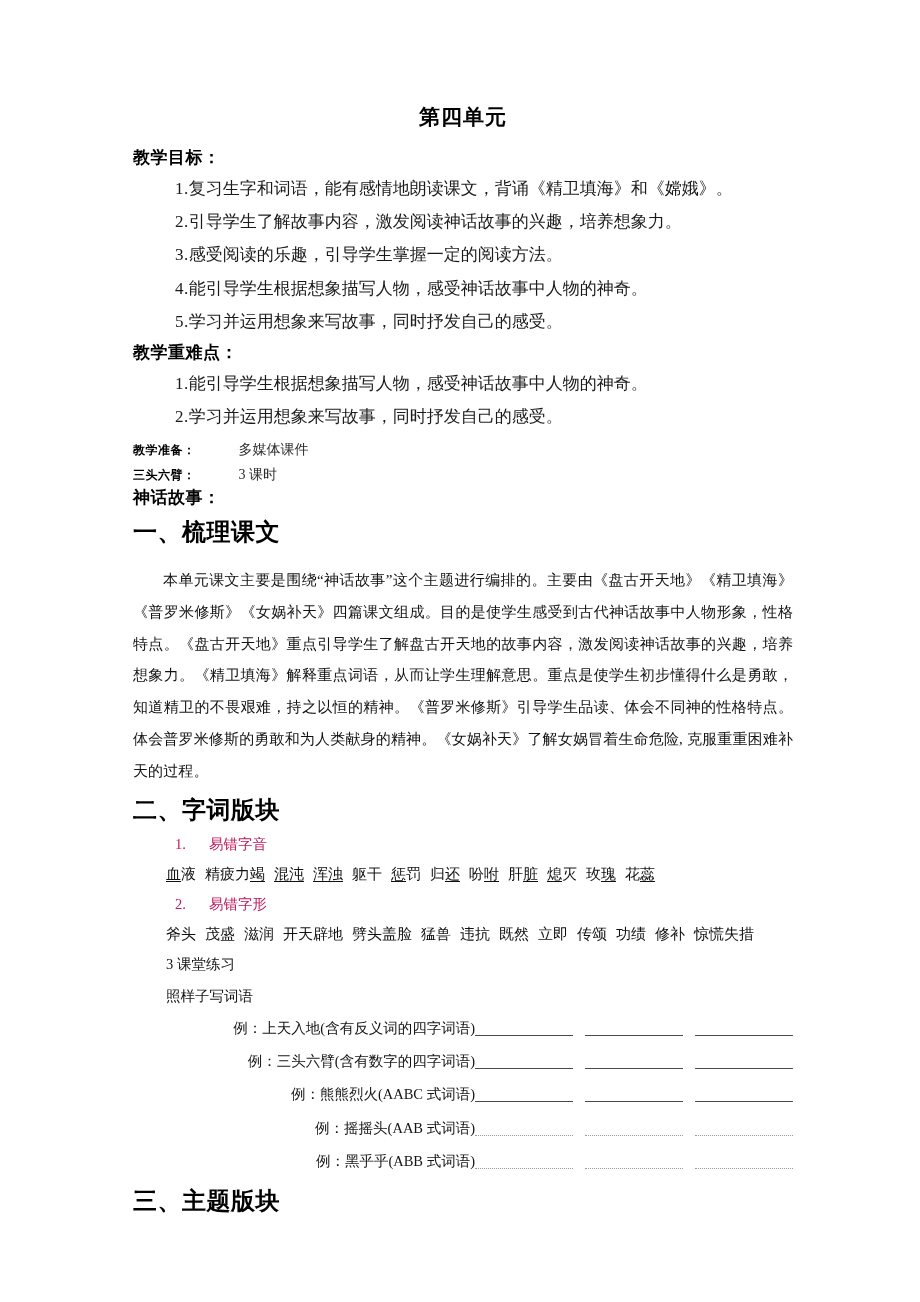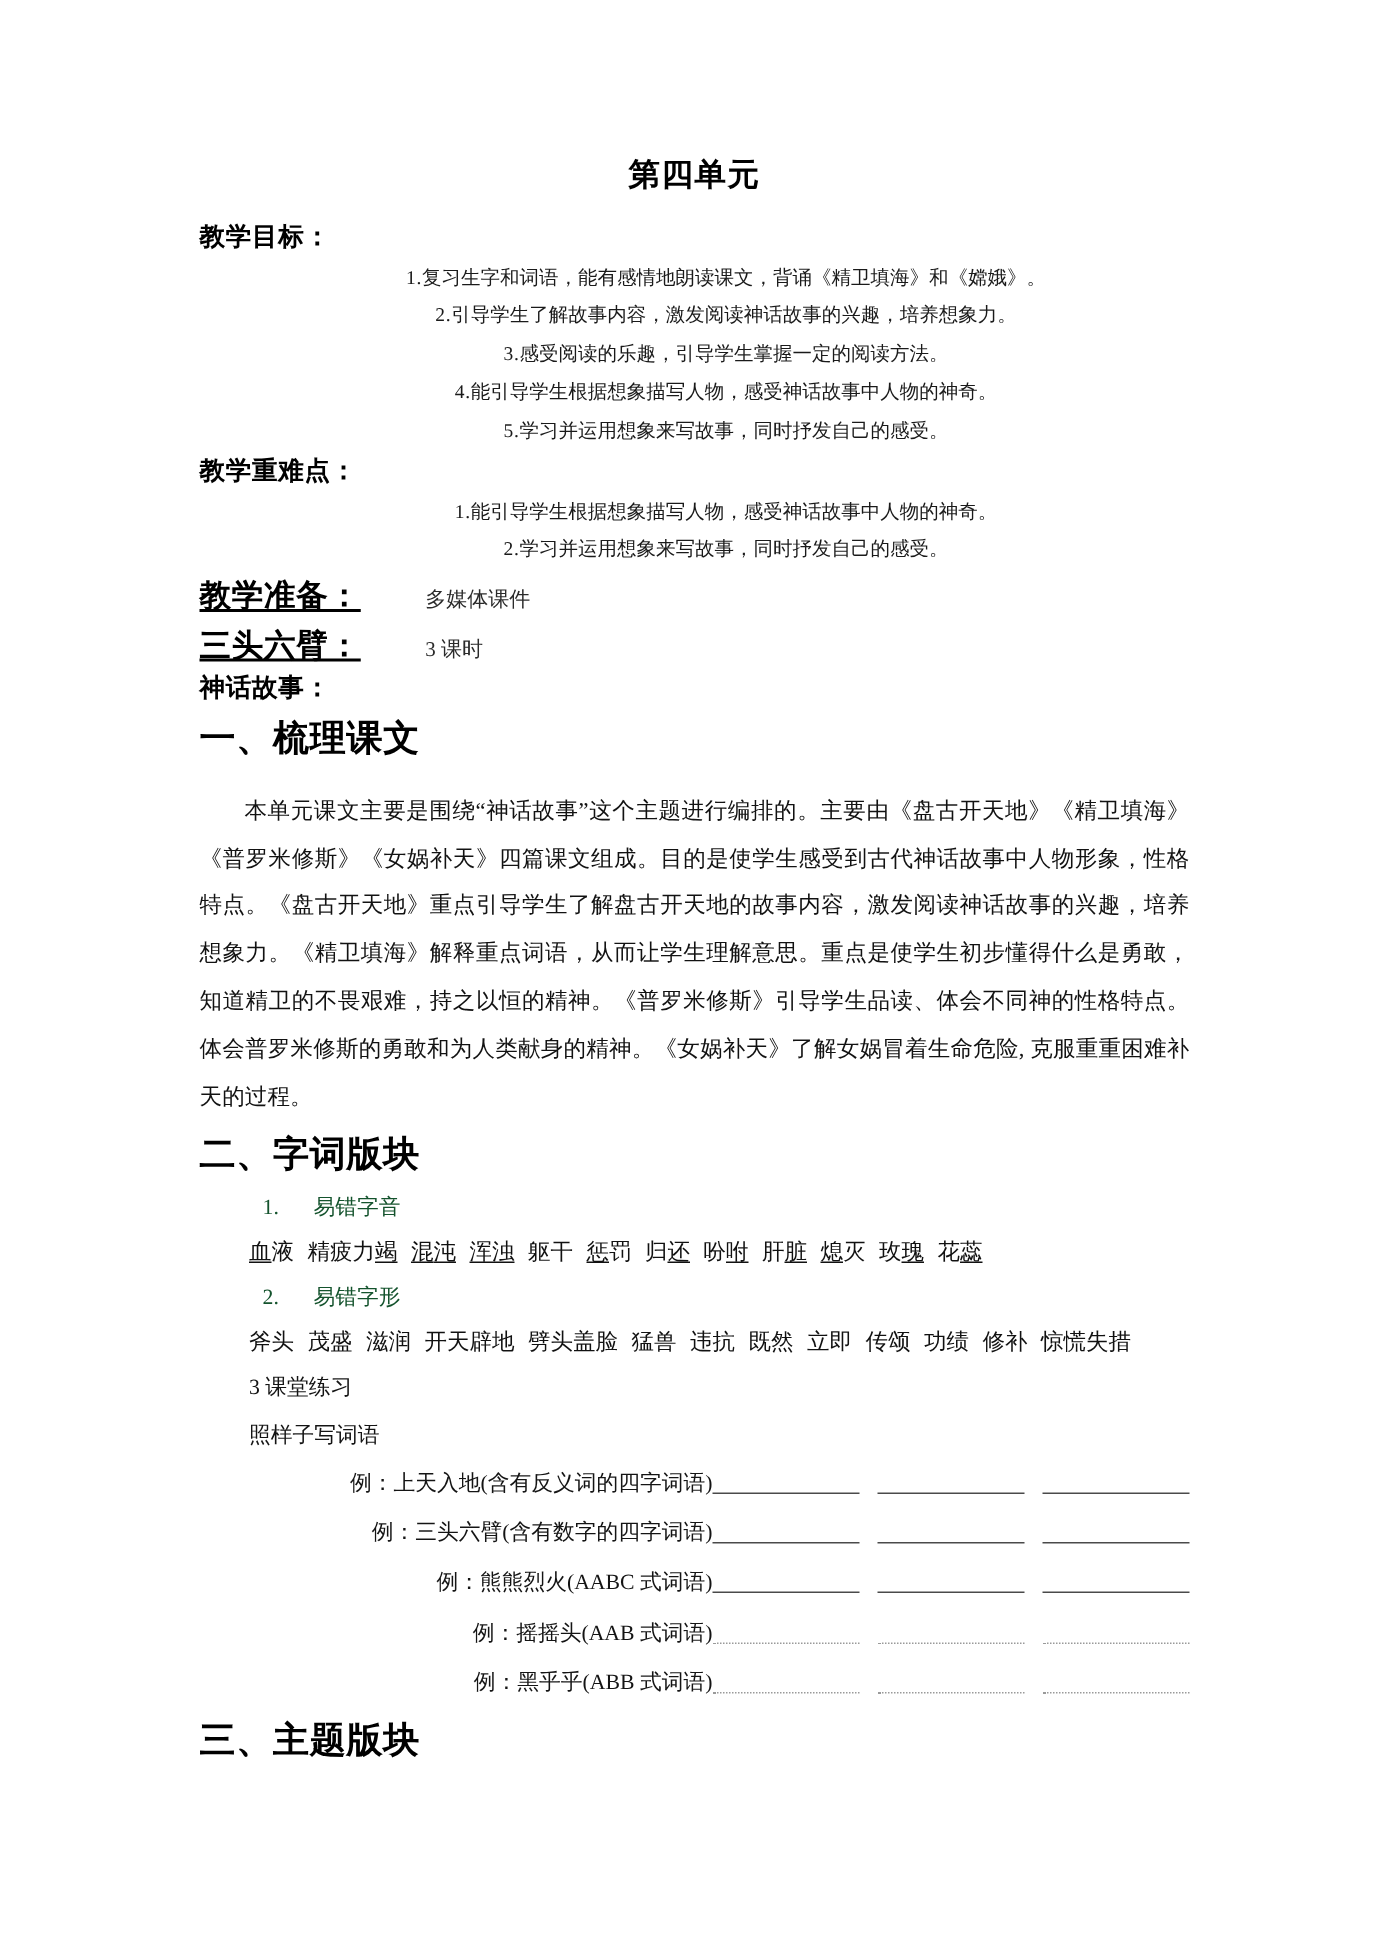--- a/index.html
+++ b/index.html
@@ -50,23 +50,22 @@
     letter-spacing: 0.5px;
   }
   .sec-head.numbered {
     font-size: 24px;
     margin-top: 6px;
     margin-bottom: 4px;
   }
   .inline-head {
     font-family: "Liberation Sans", "DejaVu Sans", sans-serif;
     font-weight: bold;
-    font-size: 21px;
+    font-size: 12px;
     letter-spacing: 0.5px;
-    text-decoration: underline;
   }
   .inline-val {
     font-family: "Liberation Serif", "DejaVu Serif", serif;
     font-weight: normal;
     font-size: 14px;
     color: #2b2b2b;
     padding-left: 3px;
     margin-left: 40px;
   }
   .head-row {
@@ -74,26 +73,25 @@
     margin: 0;
   }
 
   
   .obj-list {
     margin: 0 0 4px 0;
     padding: 0;
     list-style: none;
   }
   .obj-item {
-    font-size: 13px;
+    font-size: 17px;
     line-height: 1.95;
     padding-left: 42px;
     color: #1a1a1a;
     white-space: nowrap;
-    text-align: center;
   }
   .obj-num {
     letter-spacing: 0.5px;
   }
 
   
   .body-par {
     font-size: 15px;
     line-height: 2.12;
     text-align: justify;
@@ -102,21 +100,21 @@
     margin: 17px 0 2px 0;
     color: #121212;
     letter-spacing: 0.1px;
   }
 
   
   .sub-item {
     font-size: 14.5px;
     line-height: 2.0;
     padding-left: 42px;
-    color: #14532d;
+    color: #be185d;
   }
   .sub-item .sub-num {
     display: inline-block;
     width: 34px;
   }
 
   
   .vocab-row {
     font-size: 15px;
     line-height: 2.05;

